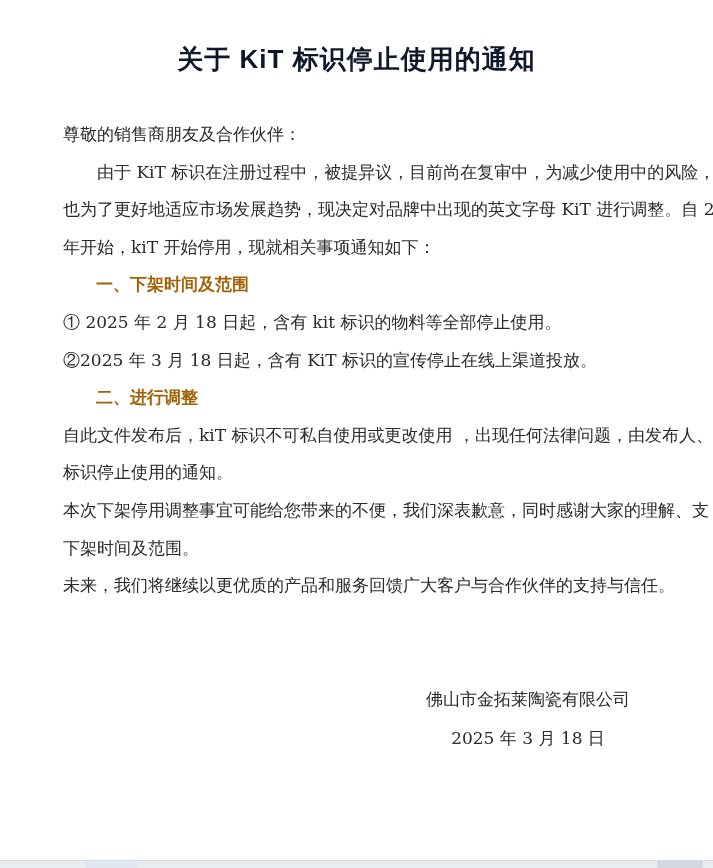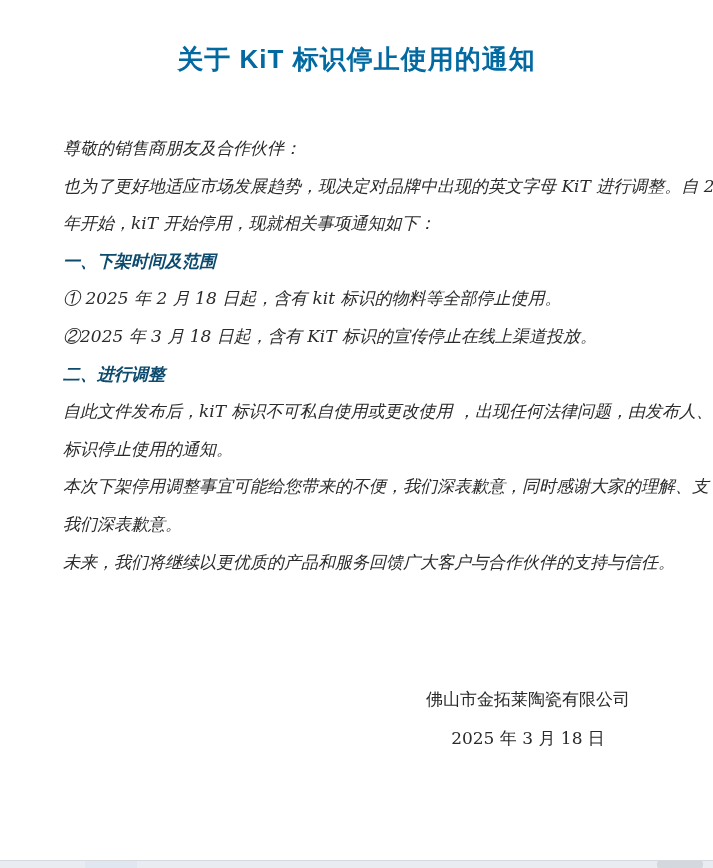--- a/index.html
+++ b/index.html
@@ -23,43 +23,43 @@
   .doc-title {
     position: absolute;
     top: 42px;
     left: 0;
     right: 0;
     text-align: center;
     font-family: "Liberation Sans", "DejaVu Sans", sans-serif;
     font-weight: bold;
     font-size: 26px;
     letter-spacing: 1px;
-    color: #0369a1;
+    color: #0f172a;
     white-space: nowrap;
   }
   .content {
     position: absolute;
-    top: 130px;
+    top: 116px;
     left: 63px;
     right: 28px;
-    font-style: italic;
   }
   .line {
     line-height: 37.6px;
     font-size: 17px;
     white-space: nowrap;
     color: #2a2a2a;
   }
   .line.indent {
     padding-left: 34px;
   }
   .line.heading {
     font-family: "Liberation Sans", "DejaVu Sans", sans-serif;
     font-weight: bold;
-    color: #0c4a6e;
+    color: #a16207;
+    margin-left: 33px;
   }
   .signature {
     position: absolute;
     top: 680px;
     right: 83px;
     text-align: center;
     font-size: 17px;
     line-height: 39px;
     color: #2a2a2a;
     white-space: nowrap;
@@ -94,32 +94,33 @@
 </head>
 <body>
 
 <div class="page">
 
   <div class="doc-title">关于 KiT 标识停止使用的通知</div>
 
   <div class="content">
     <div class="line">尊敬的销售商朋友及合作伙伴：</div>
 
+    <div class="line indent">由于 KiT 标识在注册过程中，被提异议，目前尚在复审中，为减少使用中的风险，</div>
     <div class="line">也为了更好地适应市场发展趋势，现决定对品牌中出现的英文字母 KiT 进行调整。自 2025</div>
     <div class="line">年开始，kiT 开始停用，现就相关事项通知如下：</div>
 
     <div class="line heading">一、下架时间及范围</div>
     <div class="line">① 2025 年 2 月 18 日起，含有 kit 标识的物料等全部停止使用。</div>
     <div class="line">②2025 年 3 月 18 日起，含有 KiT 标识的宣传停止在线上渠道投放。</div>
 
     <div class="line heading">二、进行调整</div>
     <div class="line">自此文件发布后，kiT 标识不可私自使用或更改使用 ，出现任何法律问题，由发布人、使</div>
     <div class="line">标识停止使用的通知。</div>
     <div class="line">本次下架停用调整事宜可能给您带来的不便，我们深表歉意，同时感谢大家的理解、支</div>
-    <div class="line">我们深表歉意。</div>
+    <div class="line">下架时间及范围。</div>
     <div class="line">未来，我们将继续以更优质的产品和服务回馈广大客户与合作伙伴的支持与信任。</div>
   </div>
 
   <div class="signature">
     <div>佛山市金拓莱陶瓷有限公司</div>
     <div>2025 年 3 月 18 日</div>
   </div>
 
   <div class="bottom-strip">
     <div class="tint-left"></div>

